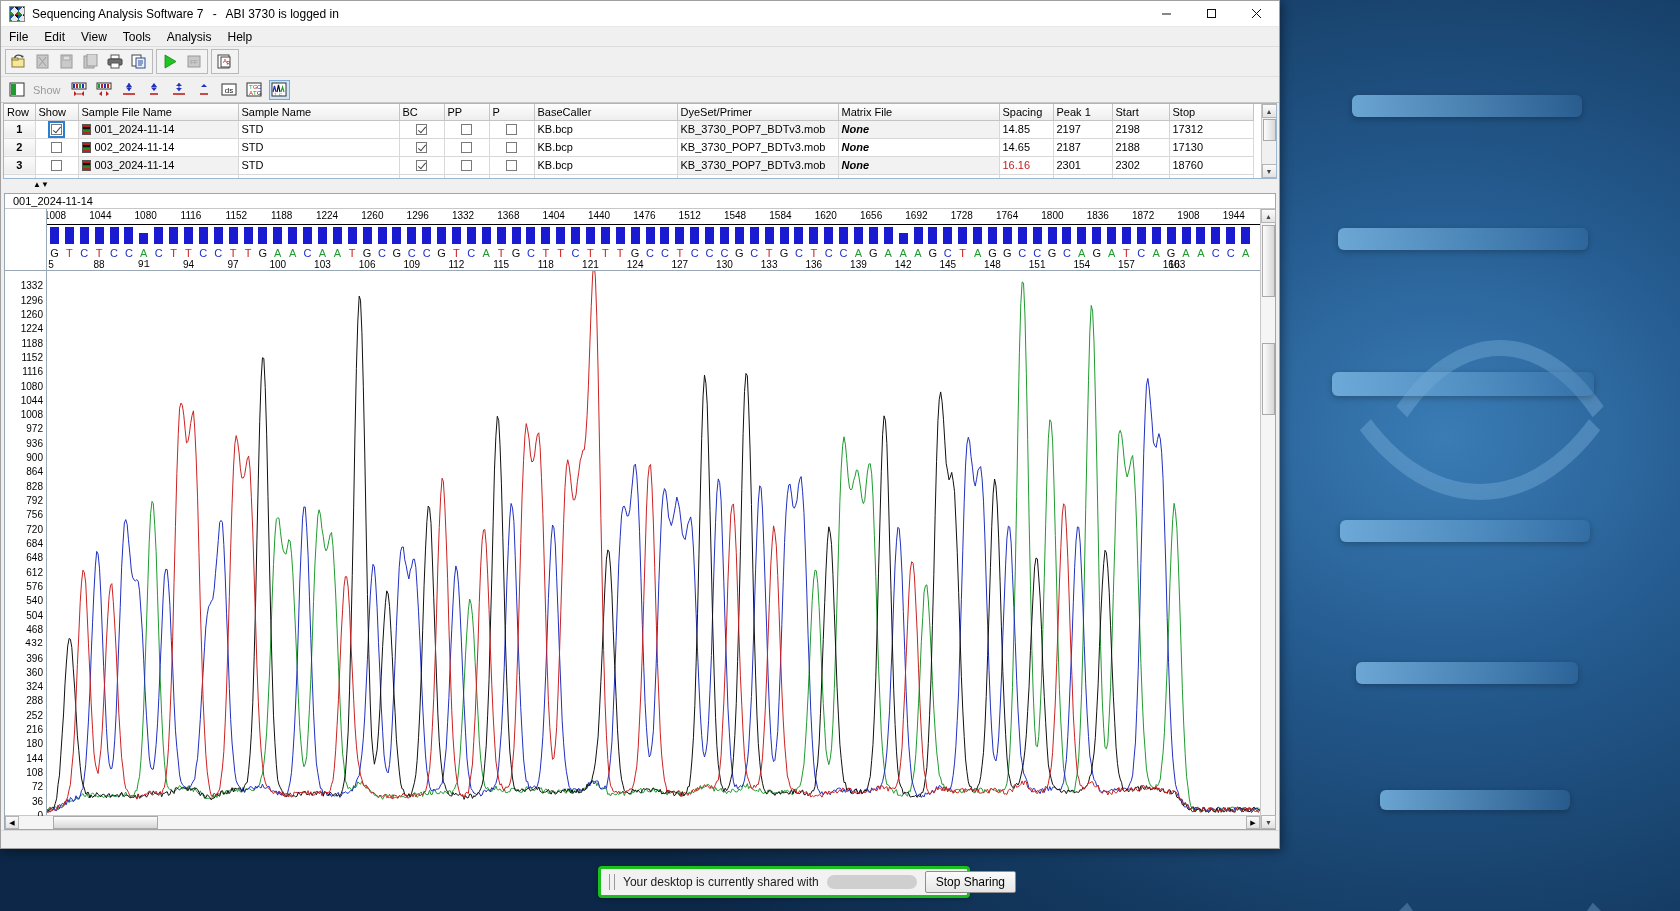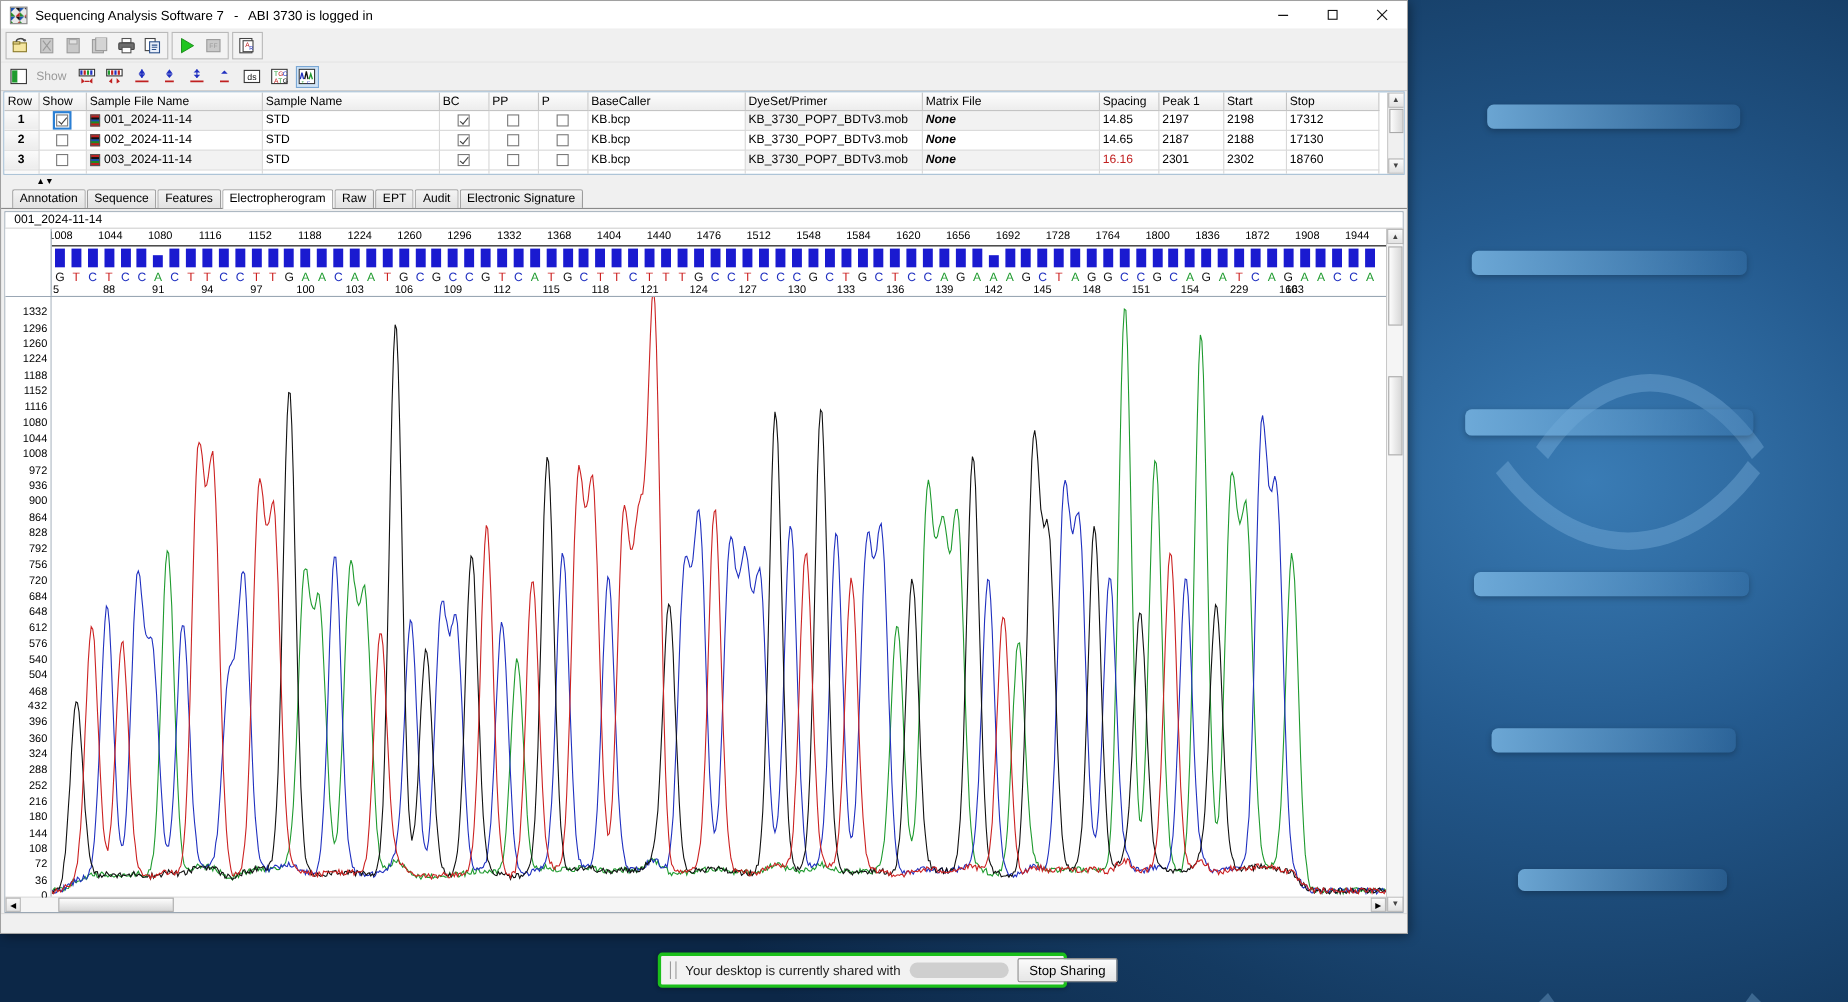--- a/index.html
+++ b/index.html
@@ -301,20 +301,28 @@
       </div>
       <div class="win-btn close">
         <svg width="11" height="11" viewBox="0 0 11 11">
             <line x1="1" y1="1" x2="10" y2="10" stroke="currentColor" stroke-width="1"></line>
             <line x1="10" y1="1" x2="1" y2="10" stroke="currentColor" stroke-width="1"></line>
           </svg>
       </div>
     </div>
   </div>
 
+  <div id="menubar">
+    <div class="menu-item">File</div>
+    <div class="menu-item">Edit</div>
+    <div class="menu-item">View</div>
+    <div class="menu-item">Tools</div>
+    <div class="menu-item">Analysis</div>
+    <div class="menu-item">Help</div>
+  </div>
 
   <div id="toolbar1">
     <div class="tb-group">
       <div class="tb-btn">
         <svg class="ico" viewBox="0 0 16 15">
             <rect x="1" y="5" width="12" height="8" fill="#f5e6a0" stroke="#8a7a2a"></rect>
             <rect x="1" y="4" width="6" height="2" fill="#f5e6a0" stroke="#8a7a2a"></rect>
             <path d="M4 4 A3 2 0 0 1 11 3" fill="none" stroke="#444" stroke-width="1.4"></path>
             <circle cx="11.5" cy="2.6" r="1.1" fill="#555"></circle>
           </svg>
@@ -582,30 +590,20 @@
         <div style="flex:1"></div>
         <div class="sb-arrow">▼</div>
       </div>
     </div>
     <div id="sm-spin">
       <span class="spin-a">▲</span>
       <span class="spin-a">▼</span>
     </div>
   </div>
 
-  <div id="tabs">
-    <div class="tab">Annotation</div>
-    <div class="tab">Sequence</div>
-    <div class="tab">Features</div>
-    <div class="tab active">Electropherogram</div>
-    <div class="tab">Raw</div>
-    <div class="tab">EPT</div>
-    <div class="tab">Audit</div>
-    <div class="tab">Electronic Signature</div>
-  </div>
 
   <div id="epanel">
     <div id="sample-label">001_2024-11-14</div>
     <div id="epg-body">
       <div id="epg-main">
 
         <div id="ruler">
           <div id="ruler-gutter"></div>
           <div id="ruler-track">
             <div id="ruler-line"></div>
@@ -793,21 +791,21 @@
               <div class="qbar" style="left: 1149.39px; height: 17px; top: 18px;"></div>
               <div class="base-letter b-A" style="left: 1153.89px;">A</div>
               <div class="qbar" style="left: 1164.28px; height: 17px; top: 18px;"></div>
               <div class="base-letter b-C" style="left: 1168.78px;">C</div>
               <div class="qbar" style="left: 1179.17px; height: 17px; top: 18px;"></div>
               <div class="base-letter b-C" style="left: 1183.67px;">C</div>
               <div class="qbar" style="left: 1194.06px; height: 17px; top: 18px;"></div>
               <div class="base-letter b-A" style="left: 1198.56px;">A</div>
               <div class="pos-label" style="left: 4px;">5</div>
               <div class="pos-label" style="left: 52.1111px;">88</div>
-              <div class="pos-label" style="left: 96.7778px;">91</div>
+              <div class="pos-label" style="left: 96.7778px; font-family: Liberation Mono, monospace;">91</div>
               <div class="pos-label" style="left: 141.444px;">94</div>
               <div class="pos-label" style="left: 186.111px;">97</div>
               <div class="pos-label" style="left: 230.778px;">100</div>
               <div class="pos-label" style="left: 275.444px;">103</div>
               <div class="pos-label" style="left: 320.111px;">106</div>
               <div class="pos-label" style="left: 364.778px;">109</div>
               <div class="pos-label" style="left: 409.444px;">112</div>
               <div class="pos-label" style="left: 454.111px;">115</div>
               <div class="pos-label" style="left: 498.778px;">118</div>
               <div class="pos-label" style="left: 543.444px;">121</div>
@@ -815,21 +813,21 @@
               <div class="pos-label" style="left: 632.778px;">127</div>
               <div class="pos-label" style="left: 677.444px;">130</div>
               <div class="pos-label" style="left: 722.111px;">133</div>
               <div class="pos-label" style="left: 766.778px;">136</div>
               <div class="pos-label" style="left: 811.444px;">139</div>
               <div class="pos-label" style="left: 856.111px;">142</div>
               <div class="pos-label" style="left: 900.778px;">145</div>
               <div class="pos-label" style="left: 945.444px;">148</div>
               <div class="pos-label" style="left: 990.111px;">151</div>
               <div class="pos-label" style="left: 1034.78px;">154</div>
-              <div class="pos-label" style="left: 1079.44px;">229</div>
+              <div class="pos-label" style="left: 1079.44px;">157</div>
               <div class="pos-label" style="left: 1124.11px;">160</div>
               <div class="pos-label" style="left: 1130px;">163</div>
             </div>
         </div>
 
         <div id="trace-area">
           <div id="yaxis">
               <div class="y-label" style="top: 2.63158%;">1332</div>
               <div class="y-label" style="top: 5.26316%;">1296</div>
               <div class="y-label" style="top: 7.89474%;">1260</div>

